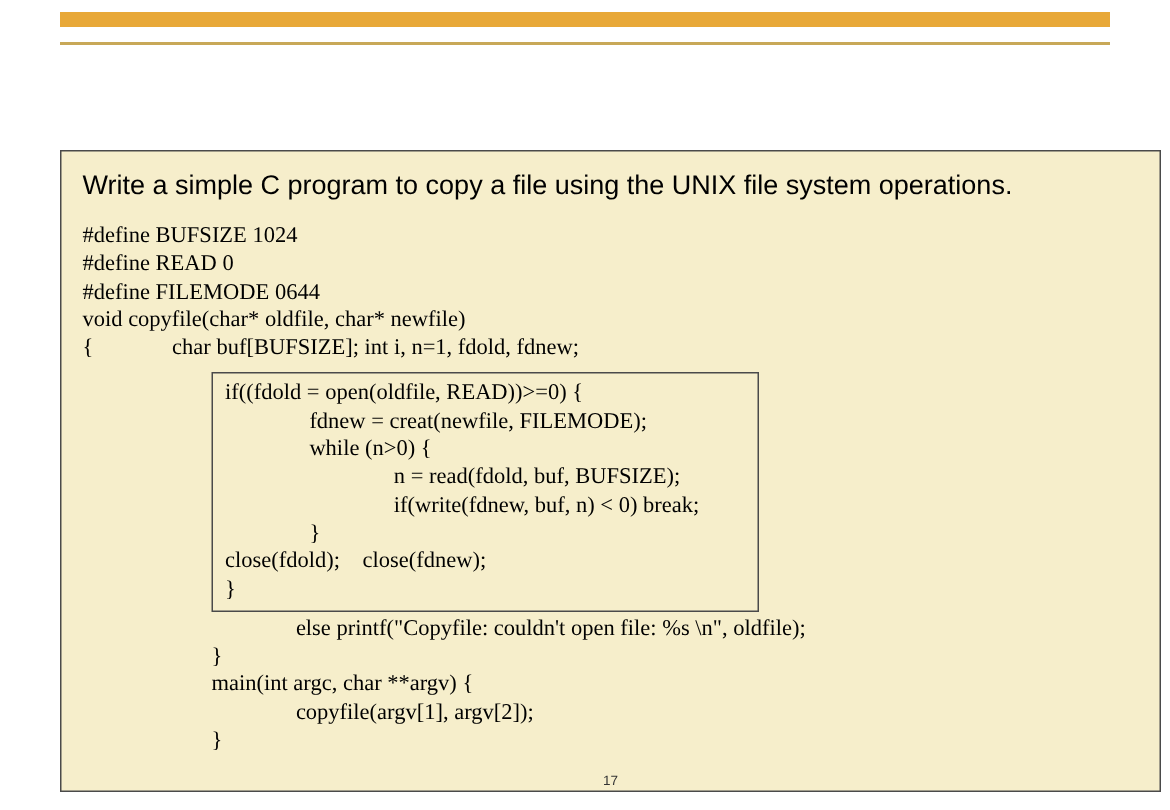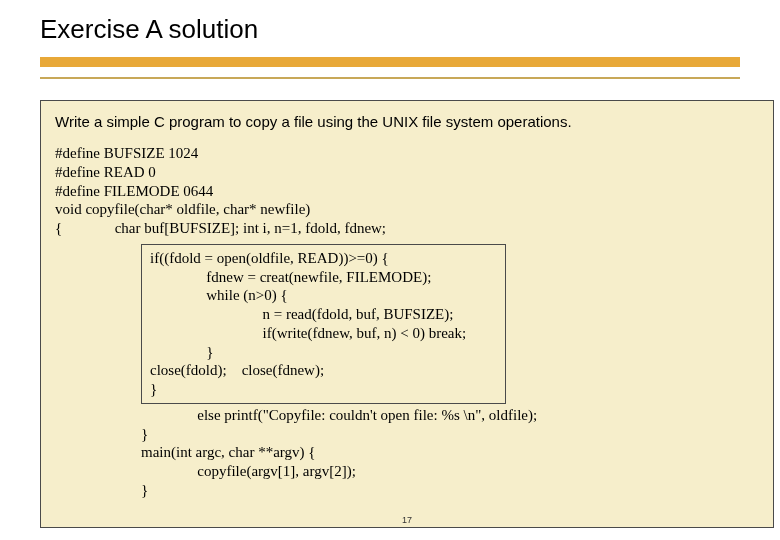--- a/index.html
+++ b/index.html
@@ -44,21 +44,21 @@
     right: 6px;
     top: 100px;
     bottom: 12px;
     background: #f6eecb;
     border: 1px solid #4a4a4a;
     padding: 12px 14px 8px 14px;
     overflow: hidden;
   }
   .prompt {
     font-family: Arial, sans-serif;
-    font-size: 15px;
+    font-size: 18px;
     color: #000;
     margin-bottom: 14px;
   }
   .code {
     font-family: "Times New Roman", Times, serif;
     font-size: 15px;
     color: #000;
     white-space: pre;
     line-height: 1.25;
   }
@@ -84,21 +84,20 @@
     font-size: 9px;
     font-family: Arial, sans-serif;
     color: #333;
   }
 </style>
 </head>
 <body>
 
 <div class="slide">
 
-  <div class="title">Exercise A solution</div>
 
   <div class="bar-wrap">
     <div class="gold-bar"></div>
     <div class="thin-line"></div>
   </div>
 
   <div class="content-box">
     <div class="prompt">Write a simple C program to copy a file using the UNIX file system operations.</div>
 
     <div class="code">#define BUFSIZE 1024

